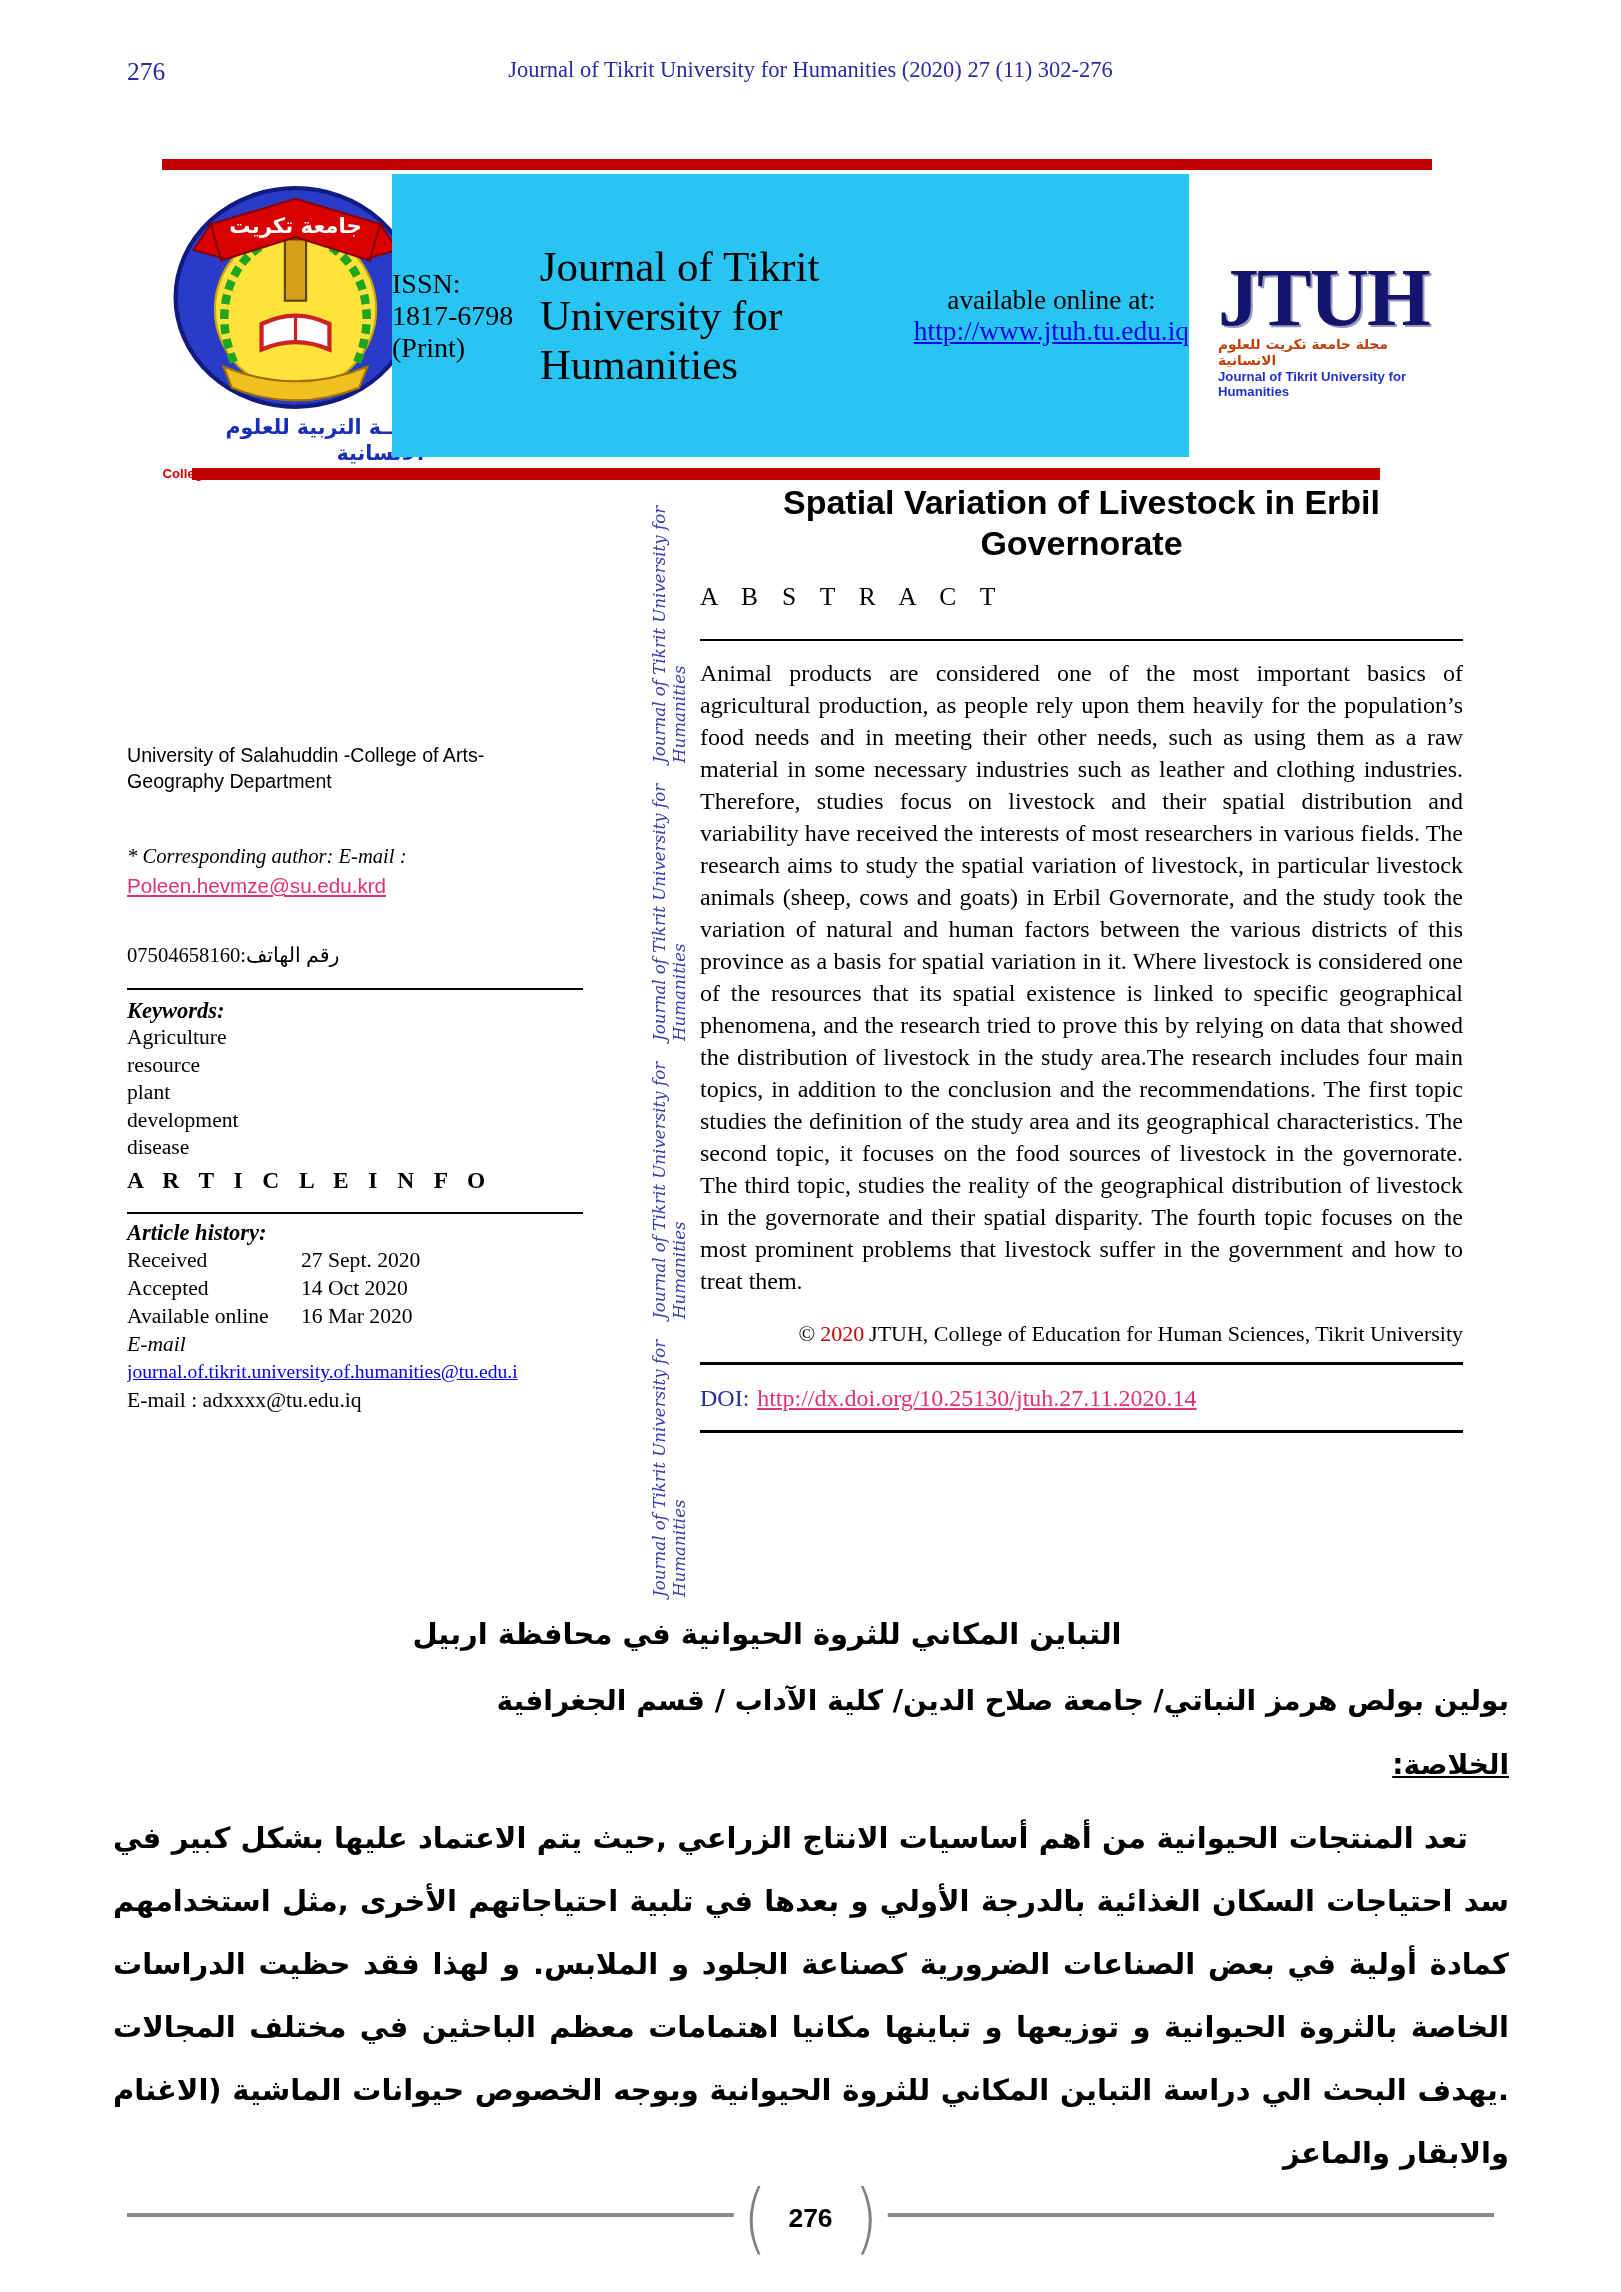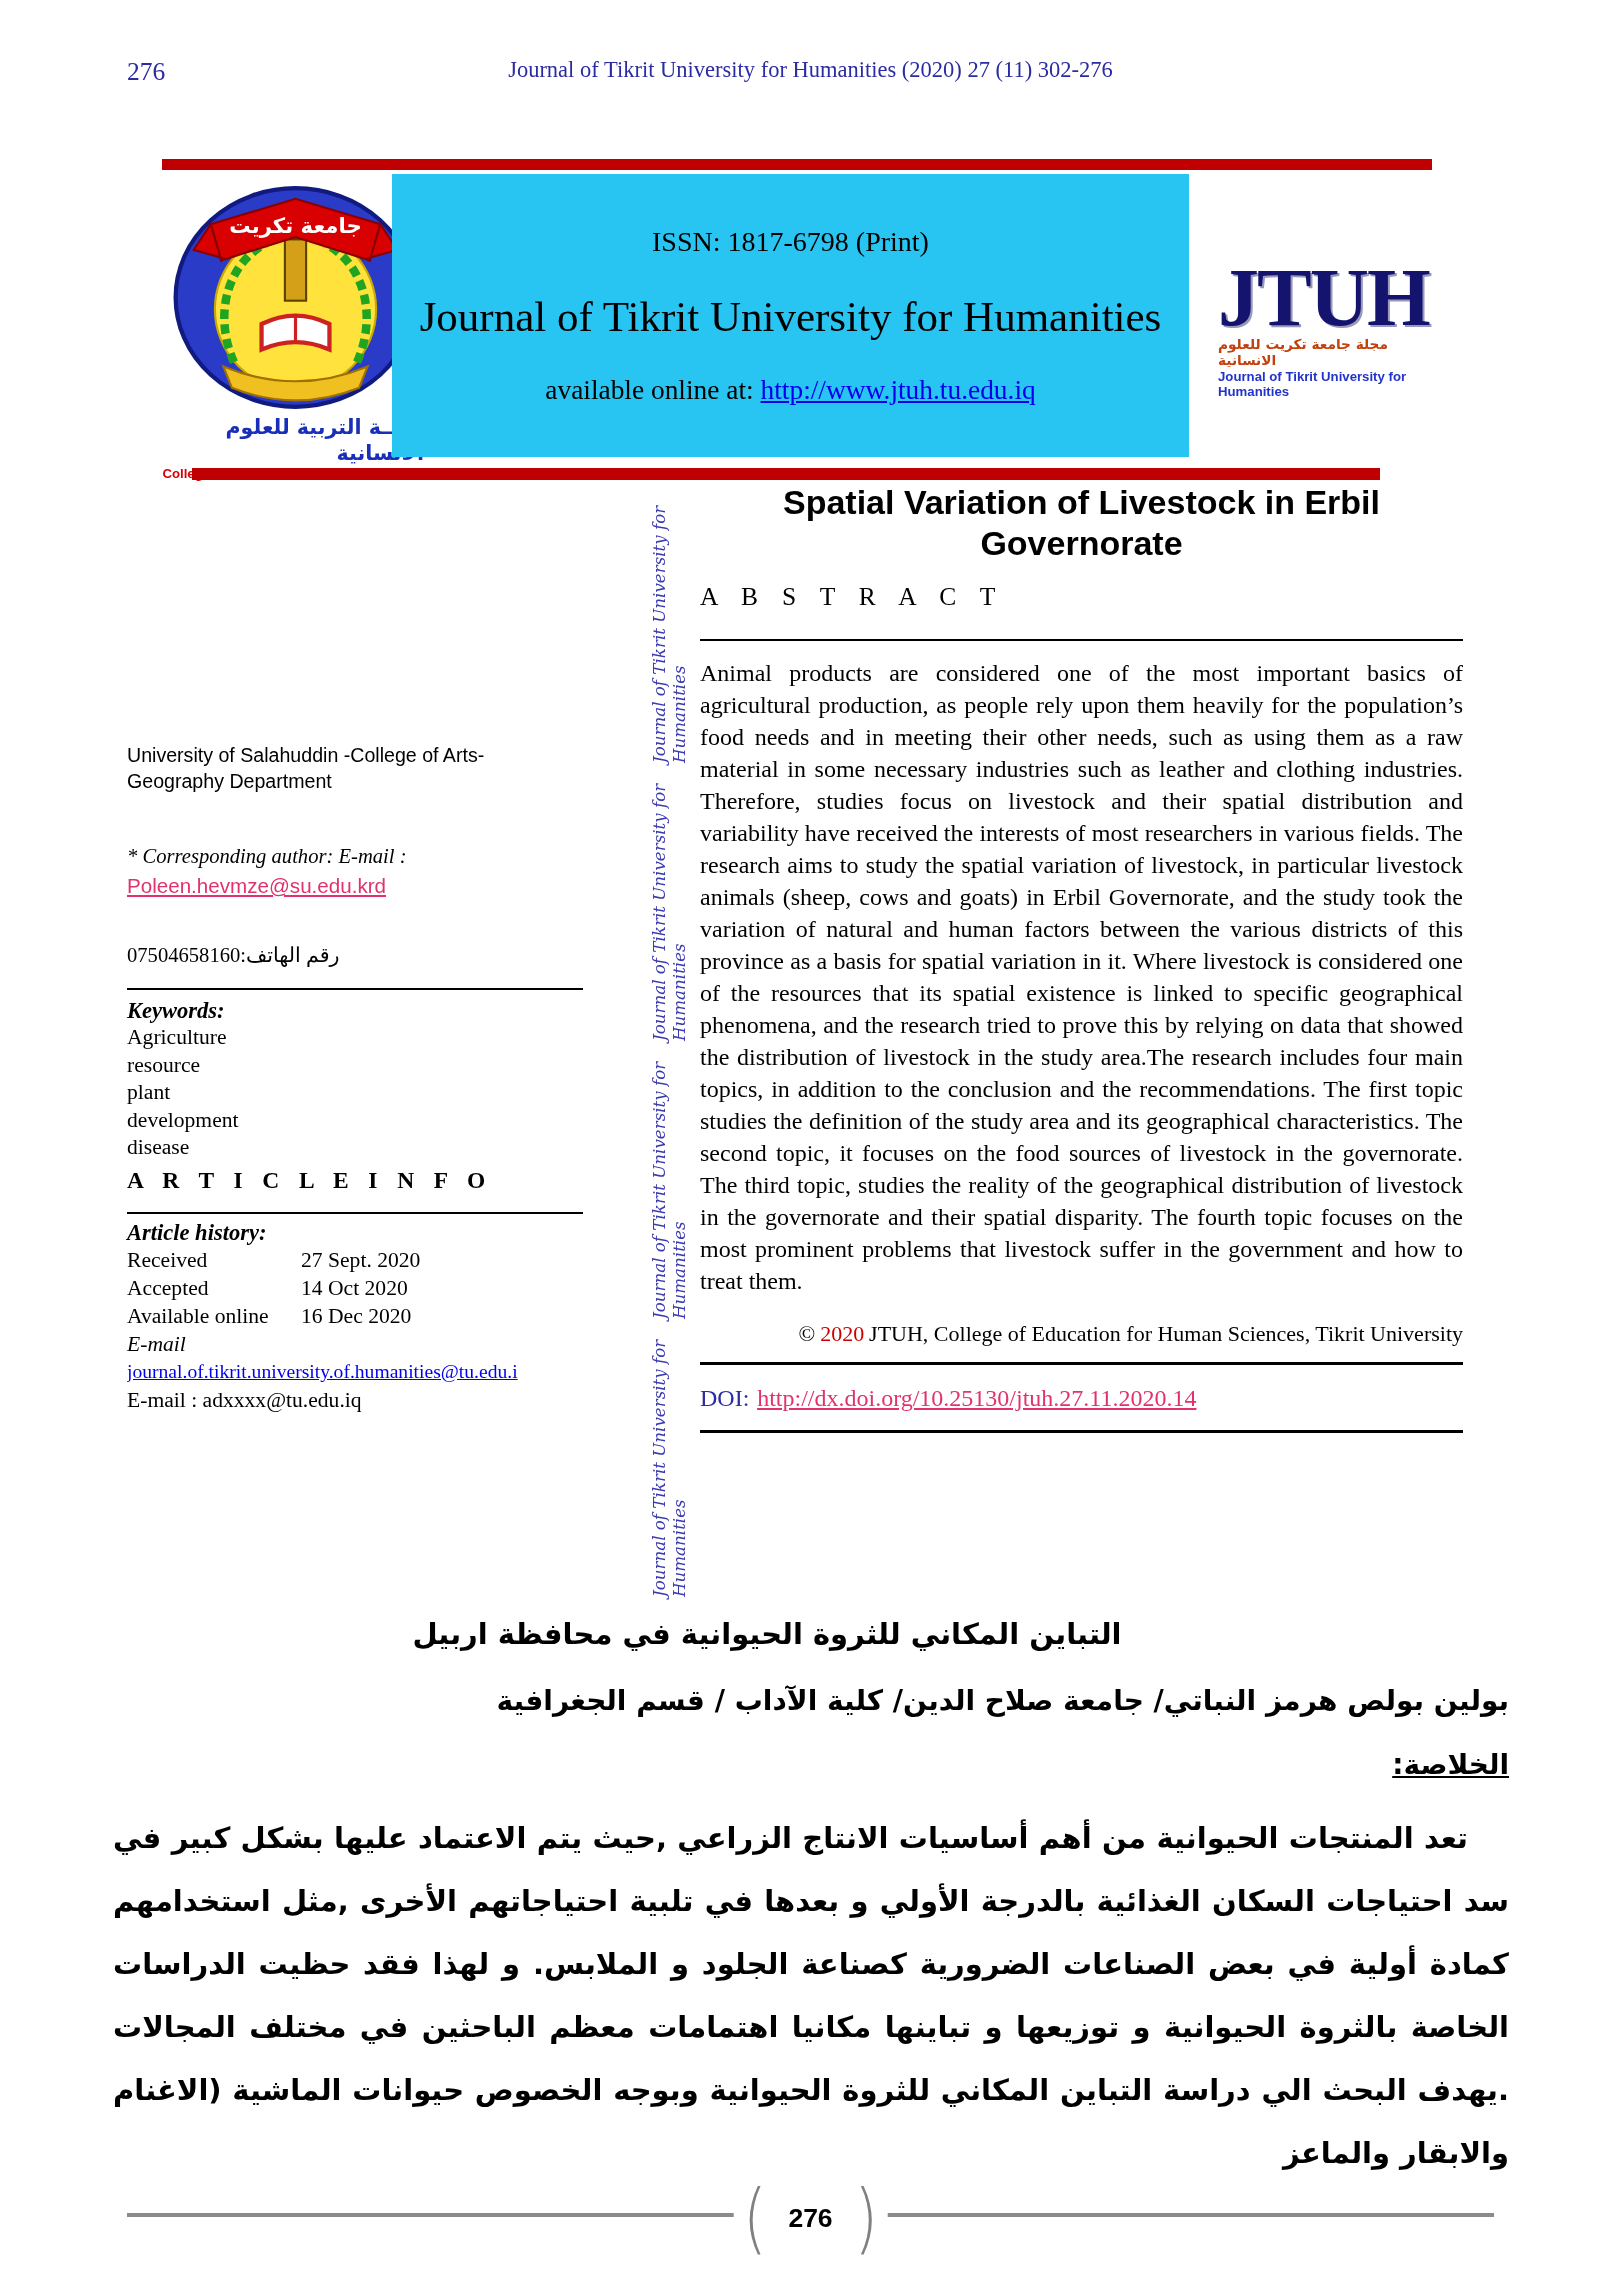--- a/index.html
+++ b/index.html
@@ -10,21 +10,21 @@
   .header{position:absolute;top:57px;left:127px;right:127px;height:33px;}
   .header .pageno{position:absolute;left:0;top:0;font-size:25.5px;color:#2B2BA3;}
   .header .running{position:absolute;left:0;right:0;text-align:center;font-size:22.5px;color:#2B2BA3;}
 
   .rule-red{position:absolute;background:#C00000;}
   .rule1{top:159px;left:162px;width:1270px;height:10.8px;}
   .rule2{top:468px;left:192px;width:1188px;height:11.8px;}
 
   
   .cyan-banner{position:absolute;left:392px;top:174px;width:797px;height:283px;background:#29C5F2;
-               display:flex;flex-direction:column;align-items:center;justify-content:center;gap:34px;}
+               display:flex;flex-direction:row;align-items:center;justify-content:center;gap:13px;}
   .cyan-banner .issn{font-size:28px;}
   .cyan-banner .jname{font-size:43px;}
   .cyan-banner .avail{font-size:27.4px;text-align:center;}
   .cyan-banner .avail a{color:#0000EE;text-decoration:underline;}
 
   .uni-logo{position:absolute;left:145px;top:184px;width:279px;text-align:right;}
   .uni-logo .ar-cap{font-family:"DejaVu Sans",sans-serif;font-weight:bold;font-size:20.6px;color:#1A2FB8;direction:rtl;line-height:25.5px;}
   .uni-logo .en-cap{font-family:"Liberation Sans",sans-serif;font-weight:bold;font-size:13.2px;color:#D80000;}
 
   .jtuh-logo{position:absolute;left:1218px;top:261px;width:218px;text-align:left;}
@@ -161,21 +161,21 @@
     <div class="hist-row">
       <span class="hl">Received</span>
       <span>27 Sept.  2020</span>
     </div>
     <div class="hist-row">
       <span class="hl">Accepted</span>
       <span>14 Oct 2020</span>
     </div>
     <div class="hist-row">
       <span class="hl">Available online</span>
-      <span>16 Dec  2020</span>
+      <span>16 Mar  2020</span>
     </div>
     <div class="email-label">E-mail</div>
     <a href="#" class="journal-mail">journal.of.tikrit.university.of.humanities@tu.edu.i</a>
     <div class="email-alt">E-mail : adxxxx@tu.edu.iq</div>
   </div>
 
   <div class="rightcol">
     <h1 class="art-title">Spatial Variation of Livestock in Erbil Governorate</h1>
     <div class="abs-label">A B S T R A C T</div>
     <hr class="abs-hr">

